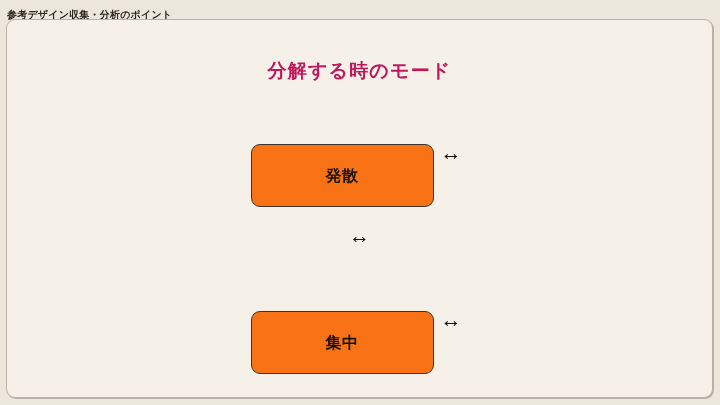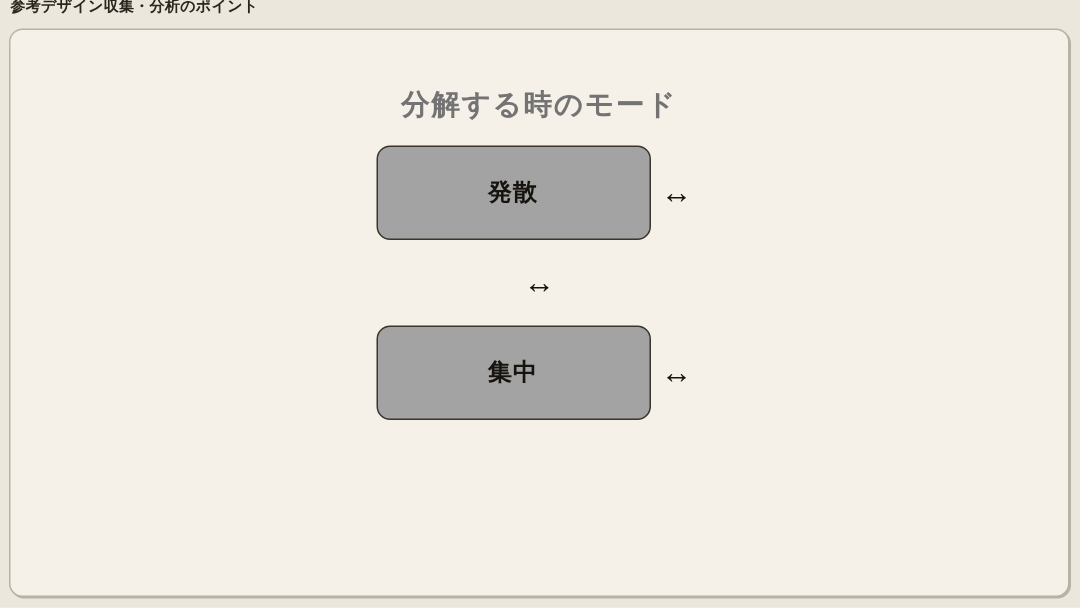--- a/index.html
+++ b/index.html
@@ -25,21 +25,21 @@
   }
 
   
   .header-strip {
     position: absolute;
     left: 0;
     top: 0;
     width: 720px;
     height: 20px;
     display: flex;
-    align-items: flex-start;
+    align-items: flex-end;
     padding-left: 7px;
     box-sizing: border-box;
   }
   .header-title {
     font-size: 10px;
     font-weight: bold;
     letter-spacing: 0.2px;
     color: #2a251d;
     line-height: 1;
     white-space: nowrap;
@@ -62,21 +62,21 @@
 
   .slide-title {
     position: absolute;
     left: 0;
     top: 40px;
     width: 100%;
     text-align: center;
     font-size: 19px;
     font-weight: bold;
     letter-spacing: 1.2px;
-    color: #737373;
+    color: #be185d;
     line-height: 1.2;
   }
 
   
   .pairs {
     position: absolute;
     left: 0;
     top: 77px;
     width: 100%;
     display: flex;
@@ -89,27 +89,28 @@
     display: flex;
     align-items: center;
     justify-content: center;
     gap: 0;
   }
 
   .mode-box {
     width: 183px;
     height: 63px;
     box-sizing: border-box;
-    background: #a3a3a3;
+    background: #f97316;
     border: 1.4px solid #3b352b;
     border-radius: 9px;
     display: flex;
     align-items: center;
     justify-content: center;
     text-align: center;
+    margin-top: 47px;
   }
 
   .mode-label {
     font-size: 16px;
     font-weight: bold;
     letter-spacing: 0.6px;
     color: #17140f;
     line-height: 1.2;
     white-space: nowrap;
   }

